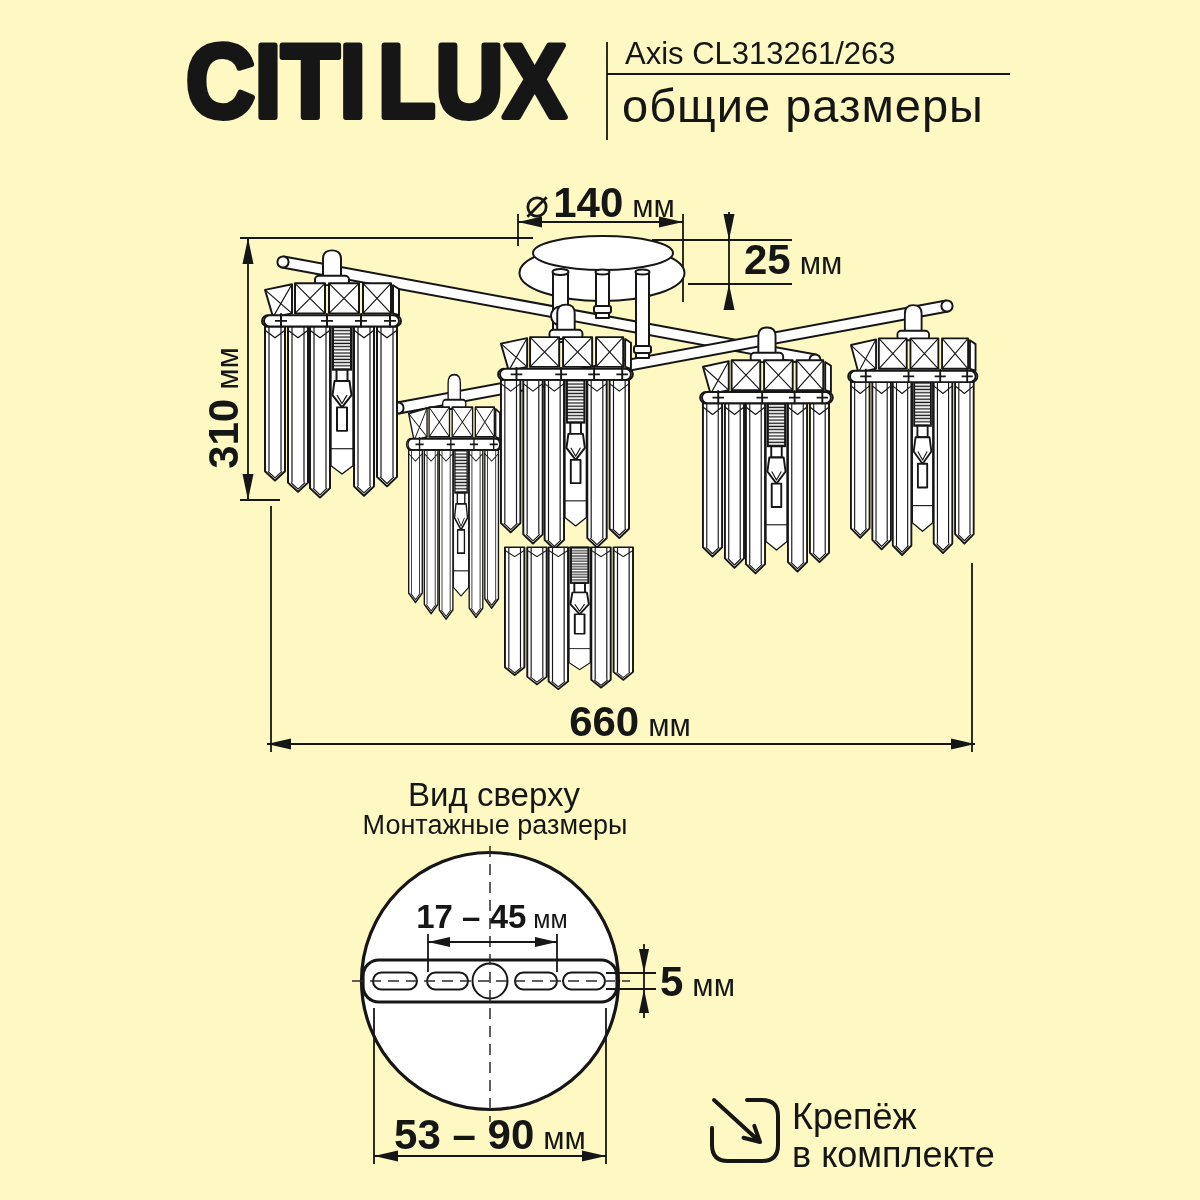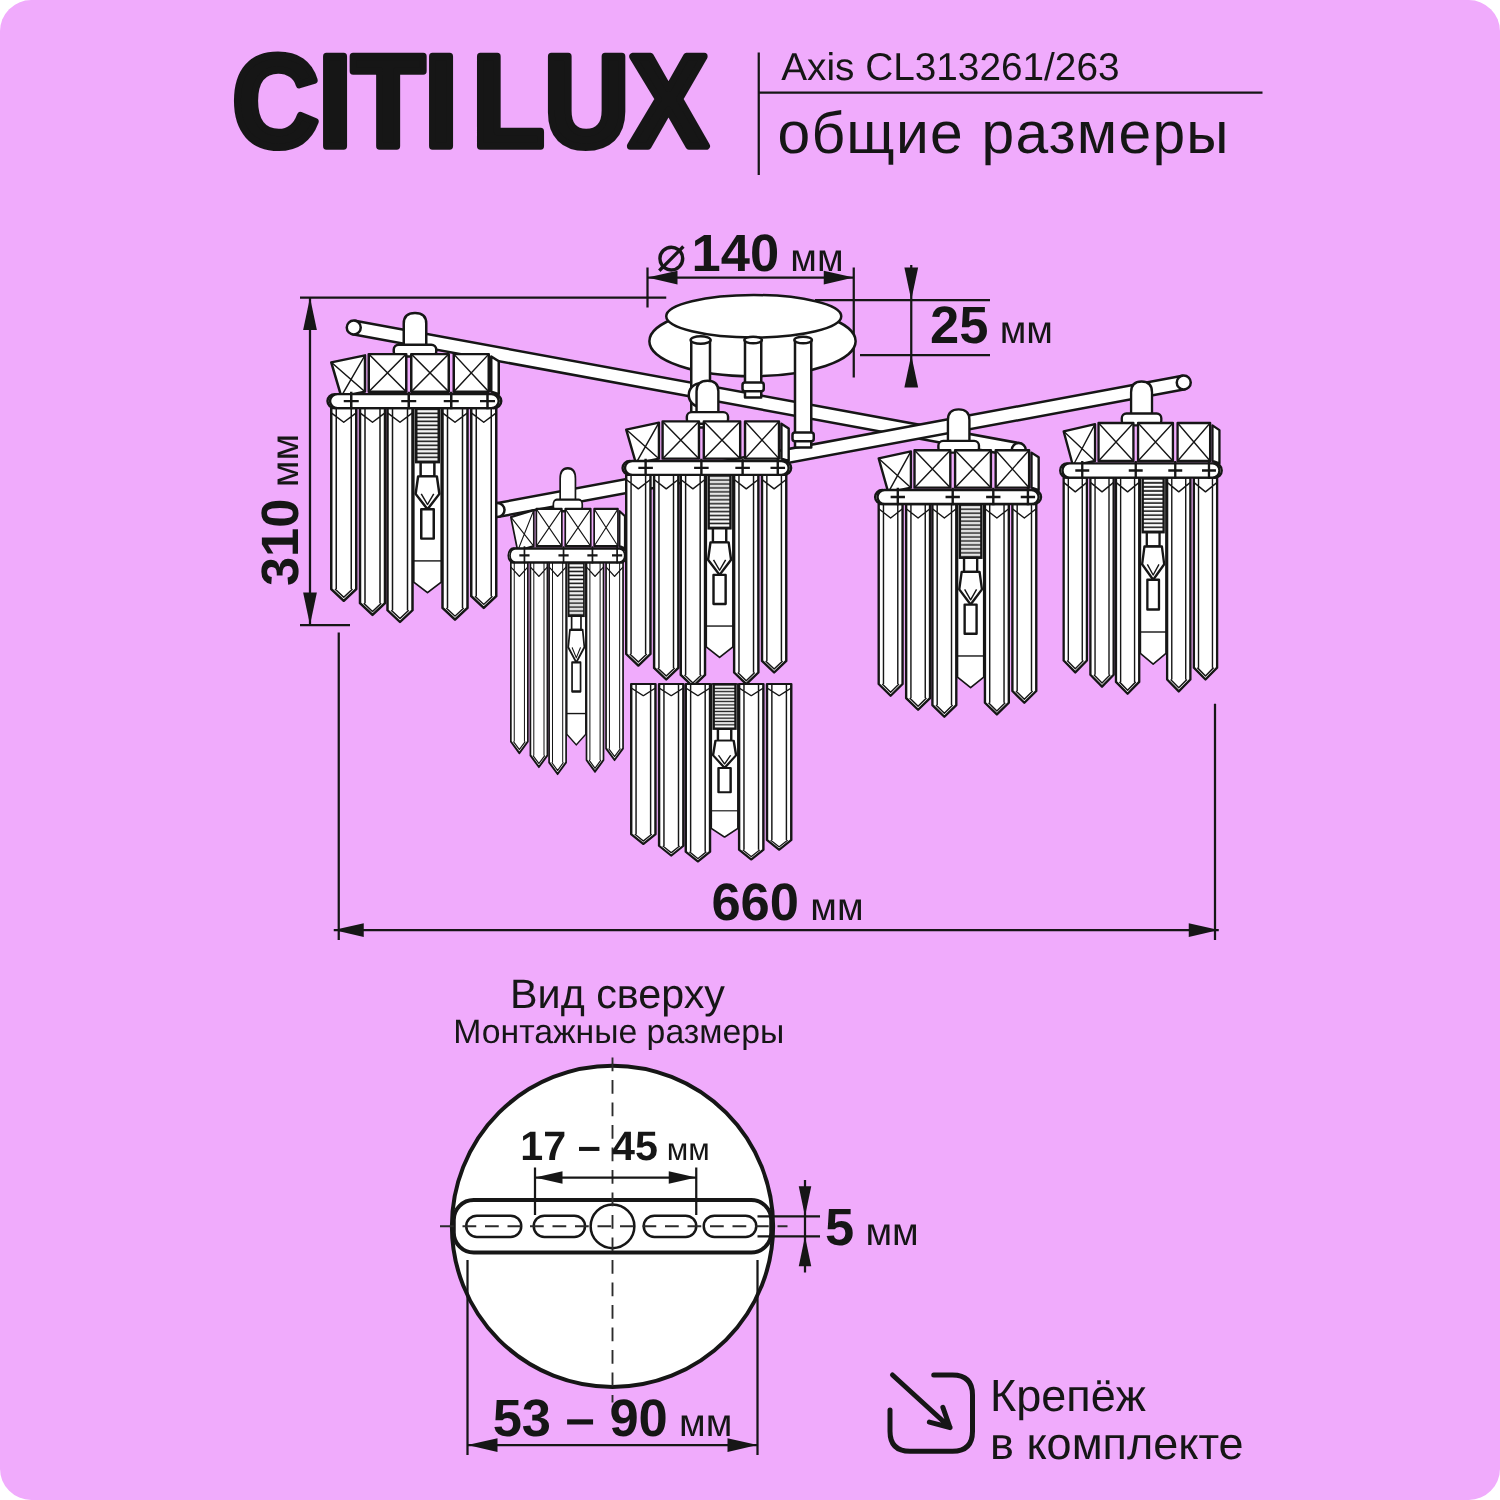--- a/index.html
+++ b/index.html
@@ -1,17 +1,17 @@
 <!DOCTYPE html>
 <html><head>
 <meta charset="utf-8">
 <style>
   html,body{margin:0;padding:0;background:#fff;}
-  #page{width:1200px;height:1200px;background:#f0abfc;position:relative;overflow:hidden;
-        font-family:"Liberation Sans",sans-serif;border-radius:25px;}
+  #page{width:1200px;height:1200px;background:#fef9c3;position:relative;overflow:hidden;
+        font-family:"Liberation Sans",sans-serif;}
   svg{display:block;}
   .lnf {stroke:#161616;stroke-width:2;fill:#ffffff;stroke-linejoin:round;}
   .thin{stroke:#161616;stroke-width:1.4;fill:#ffffff;stroke-linejoin:round;}
   .sl  {stroke:#161616;stroke-width:1.2;fill:none;stroke-linejoin:round;}
   .hook{stroke:#161616;stroke-width:2;fill:none;}
   .dim {stroke:#161616;stroke-width:1.8;fill:none;}
   .arr {fill:#161616;stroke:none;}
   .dash{stroke:#2b2b2b;stroke-width:1.5;fill:none;stroke-dasharray:11 7;}
   .bold3{stroke:#161616;stroke-width:3.2;fill:#ffffff;}
   

